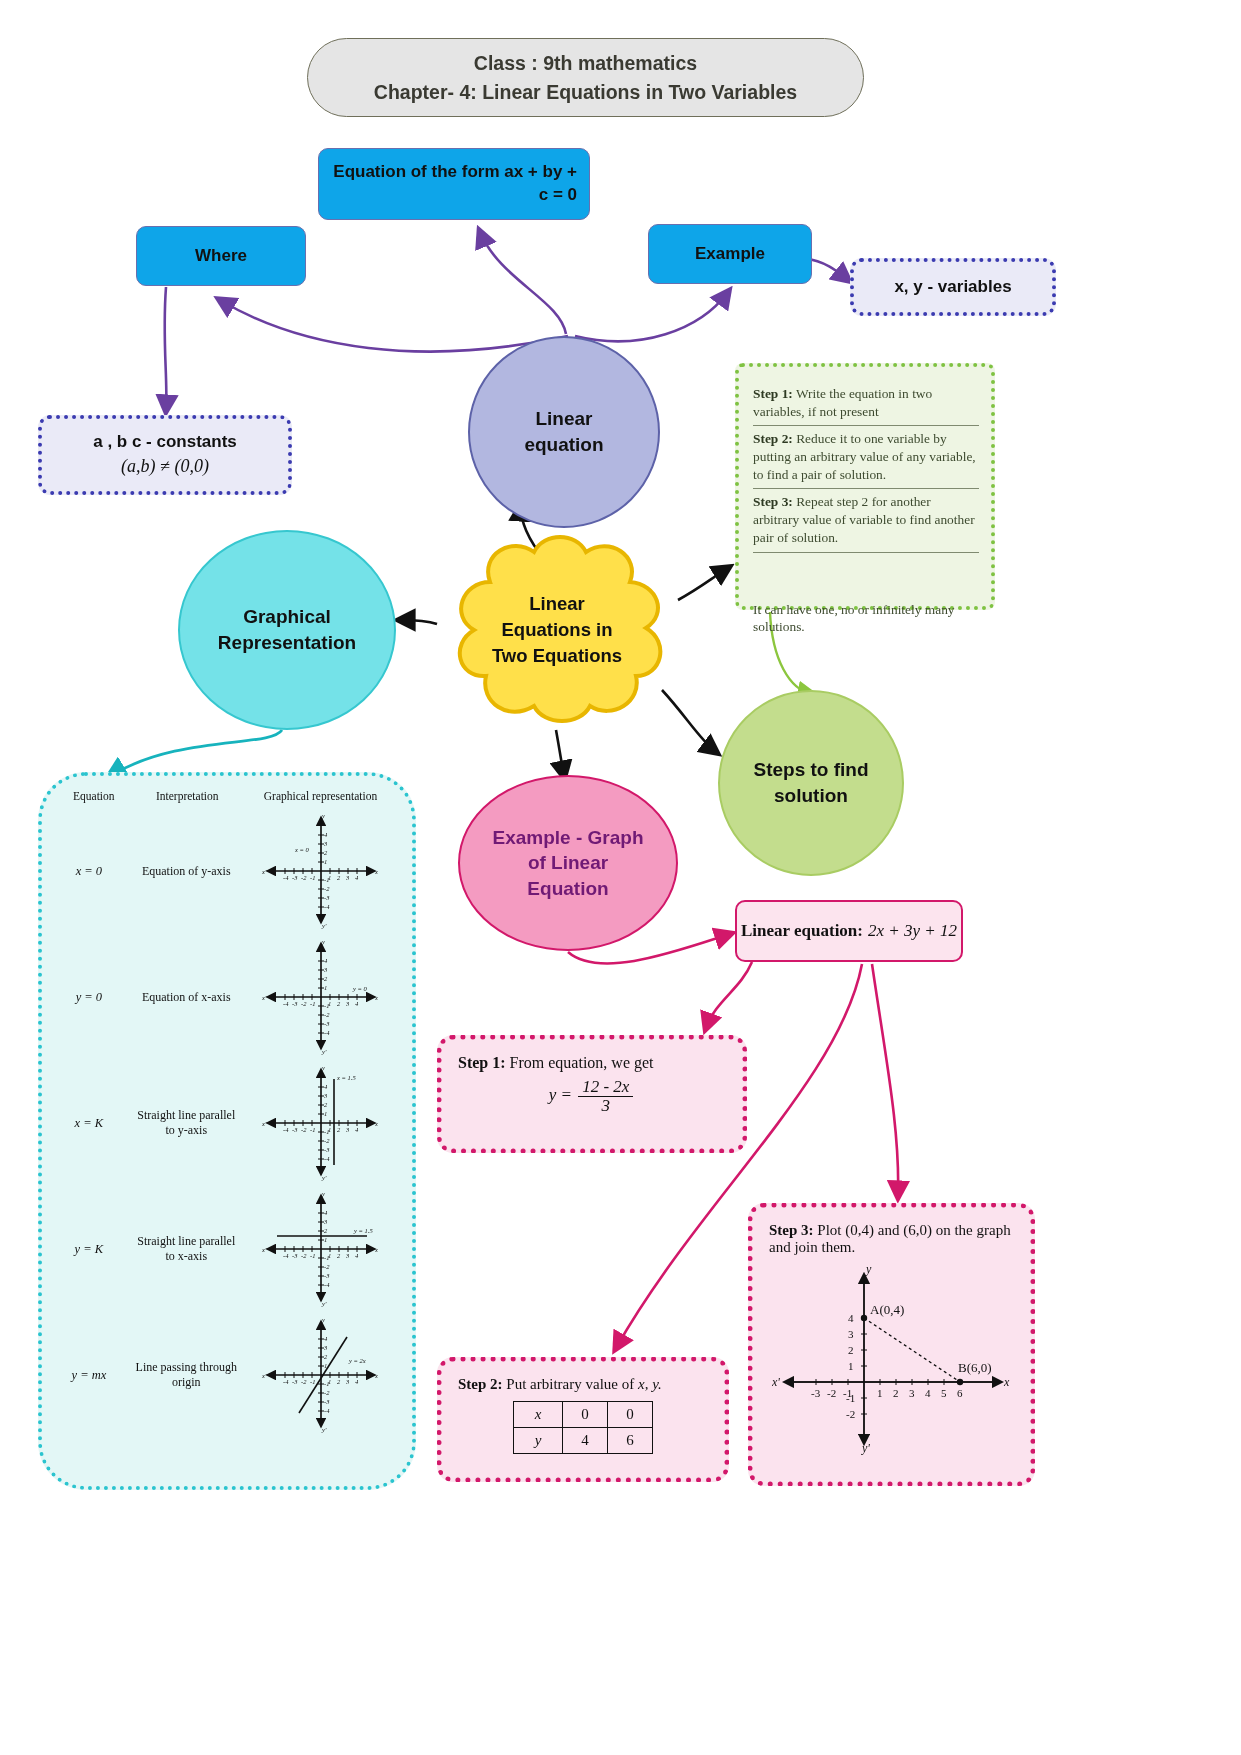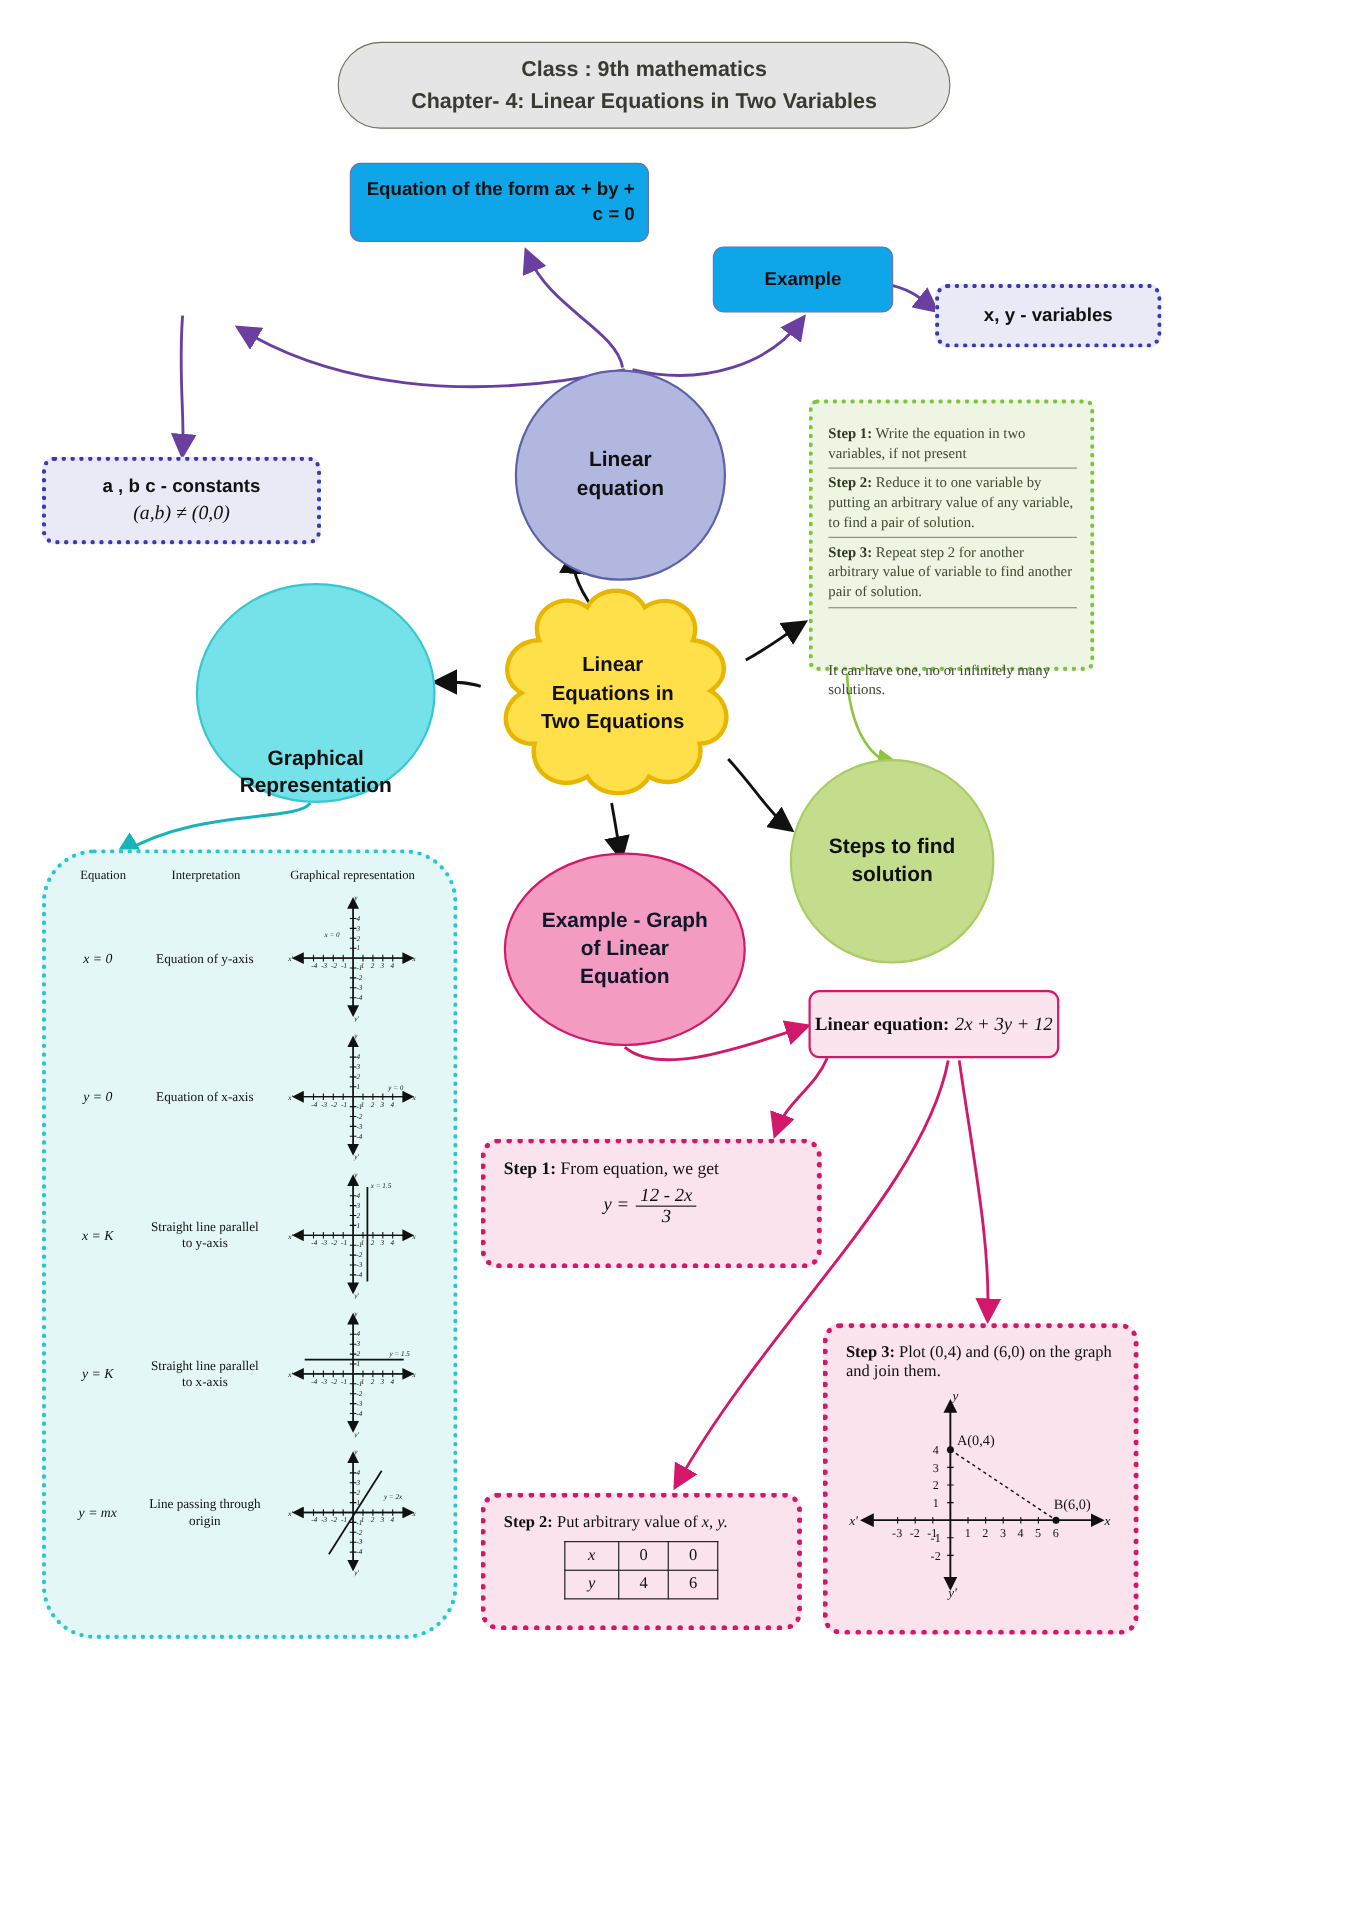--- a/index.html
+++ b/index.html
@@ -30,30 +30,29 @@
   
   #lin-eq-circle{
     left:468px;top:336px;width:192px;height:192px;border-radius:50%;
     background:#b2b7e0;border:2px solid #5d62a8;color:#111;font-weight:bold;font-size:19px;line-height:1.35;
     flex-direction:column;
   }
   #graph-rep-circle{
     left:178px;top:530px;width:218px;height:200px;border-radius:50%;
     background:#74e2e8;border:2px solid #36c7cf;color:#111;font-weight:bold;font-size:19px;line-height:1.35;
     flex-direction:column;
-    justify-content:flex-end;
   }
   #steps-circle{
     left:718px;top:690px;width:186px;height:186px;border-radius:50%;
     background:#c3dd8d;border:2px solid #a9cc63;color:#111;font-weight:bold;font-size:19px;line-height:1.35;
     flex-direction:column;
   }
   #example-graph-circle{
     left:458px;top:775px;width:220px;height:176px;border-radius:50%;
-    background:#f49bc1;border:2px solid #d2186a;color:#0f172a;font-weight:bold;font-size:19px;line-height:1.35;
+    background:#f49bc1;border:2px solid #d2186a;color:#701a75;font-weight:bold;font-size:19px;line-height:1.35;
     flex-direction:column;
   }
   #cloud-wrap{position:absolute;left:430px;top:530px;width:254px;height:200px;}
   #cloud-wrap svg{position:absolute;left:0;top:0;}
   #cloud-label{position:absolute;left:0;top:0;width:254px;height:200px;display:flex;flex-direction:column;
     align-items:center;justify-content:center;font-weight:bold;font-size:18.5px;line-height:1.4;color:#111;text-align:center;}
 
   
   #green-steps{
     left:735px;top:363px;width:260px;height:247px;
@@ -173,20 +172,21 @@
       <path d="M872,964 C886,1060 900,1130 898,1196" marker-end="url(#ahM)"></path>
     </g>
   </svg>
 
   <div class="node" id="title">
     <div>Class : 9th mathematics</div>
     <div>Chapter- 4: Linear Equations in Two Variables</div>
   </div>
 
   <div class="node lav" id="form-box">Equation of the form ax + by + c = 0</div>
+  <div class="node lav" id="where-box">Where</div>
   <div class="node lav" id="example-box">Example</div>
   <div class="node lav-dot" id="xy-box">x, y - variables</div>
   <div class="node lav-dot" id="abc-box">
     <div>a , b c - constants</div>
     <div class="sub">(a,b) ≠ (0,0)</div>
   </div>
 
   <div class="node" id="lin-eq-circle">
     <div>Linear</div>
     <div>equation</div>

